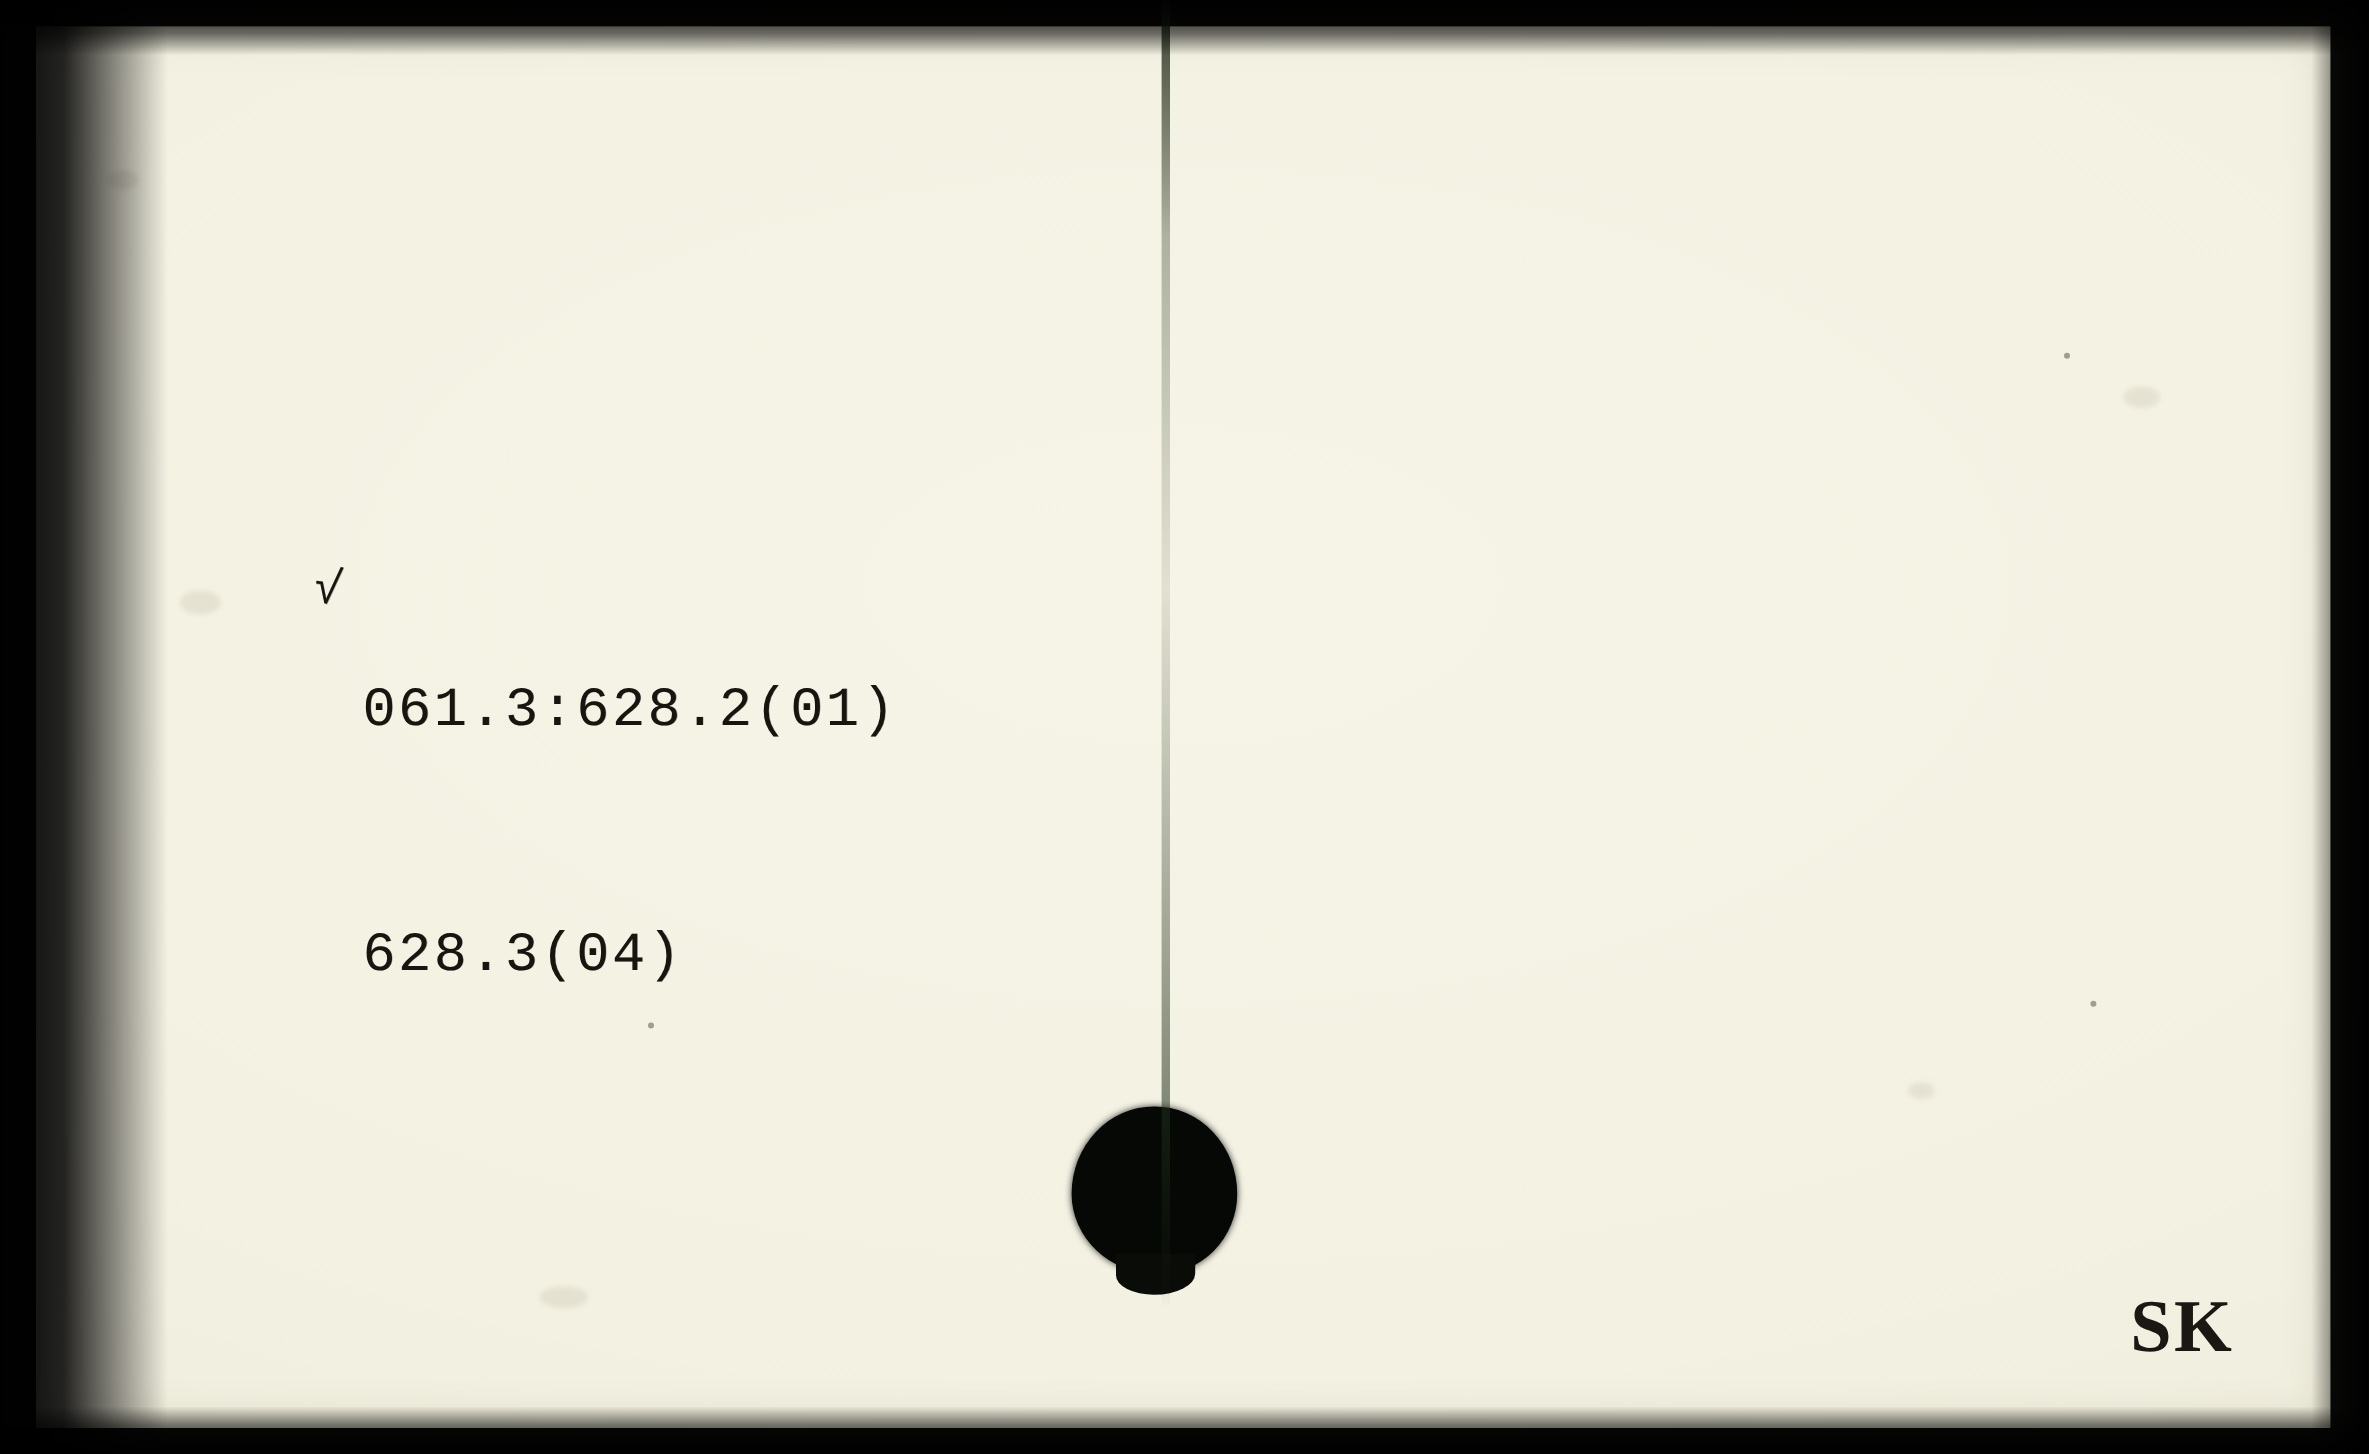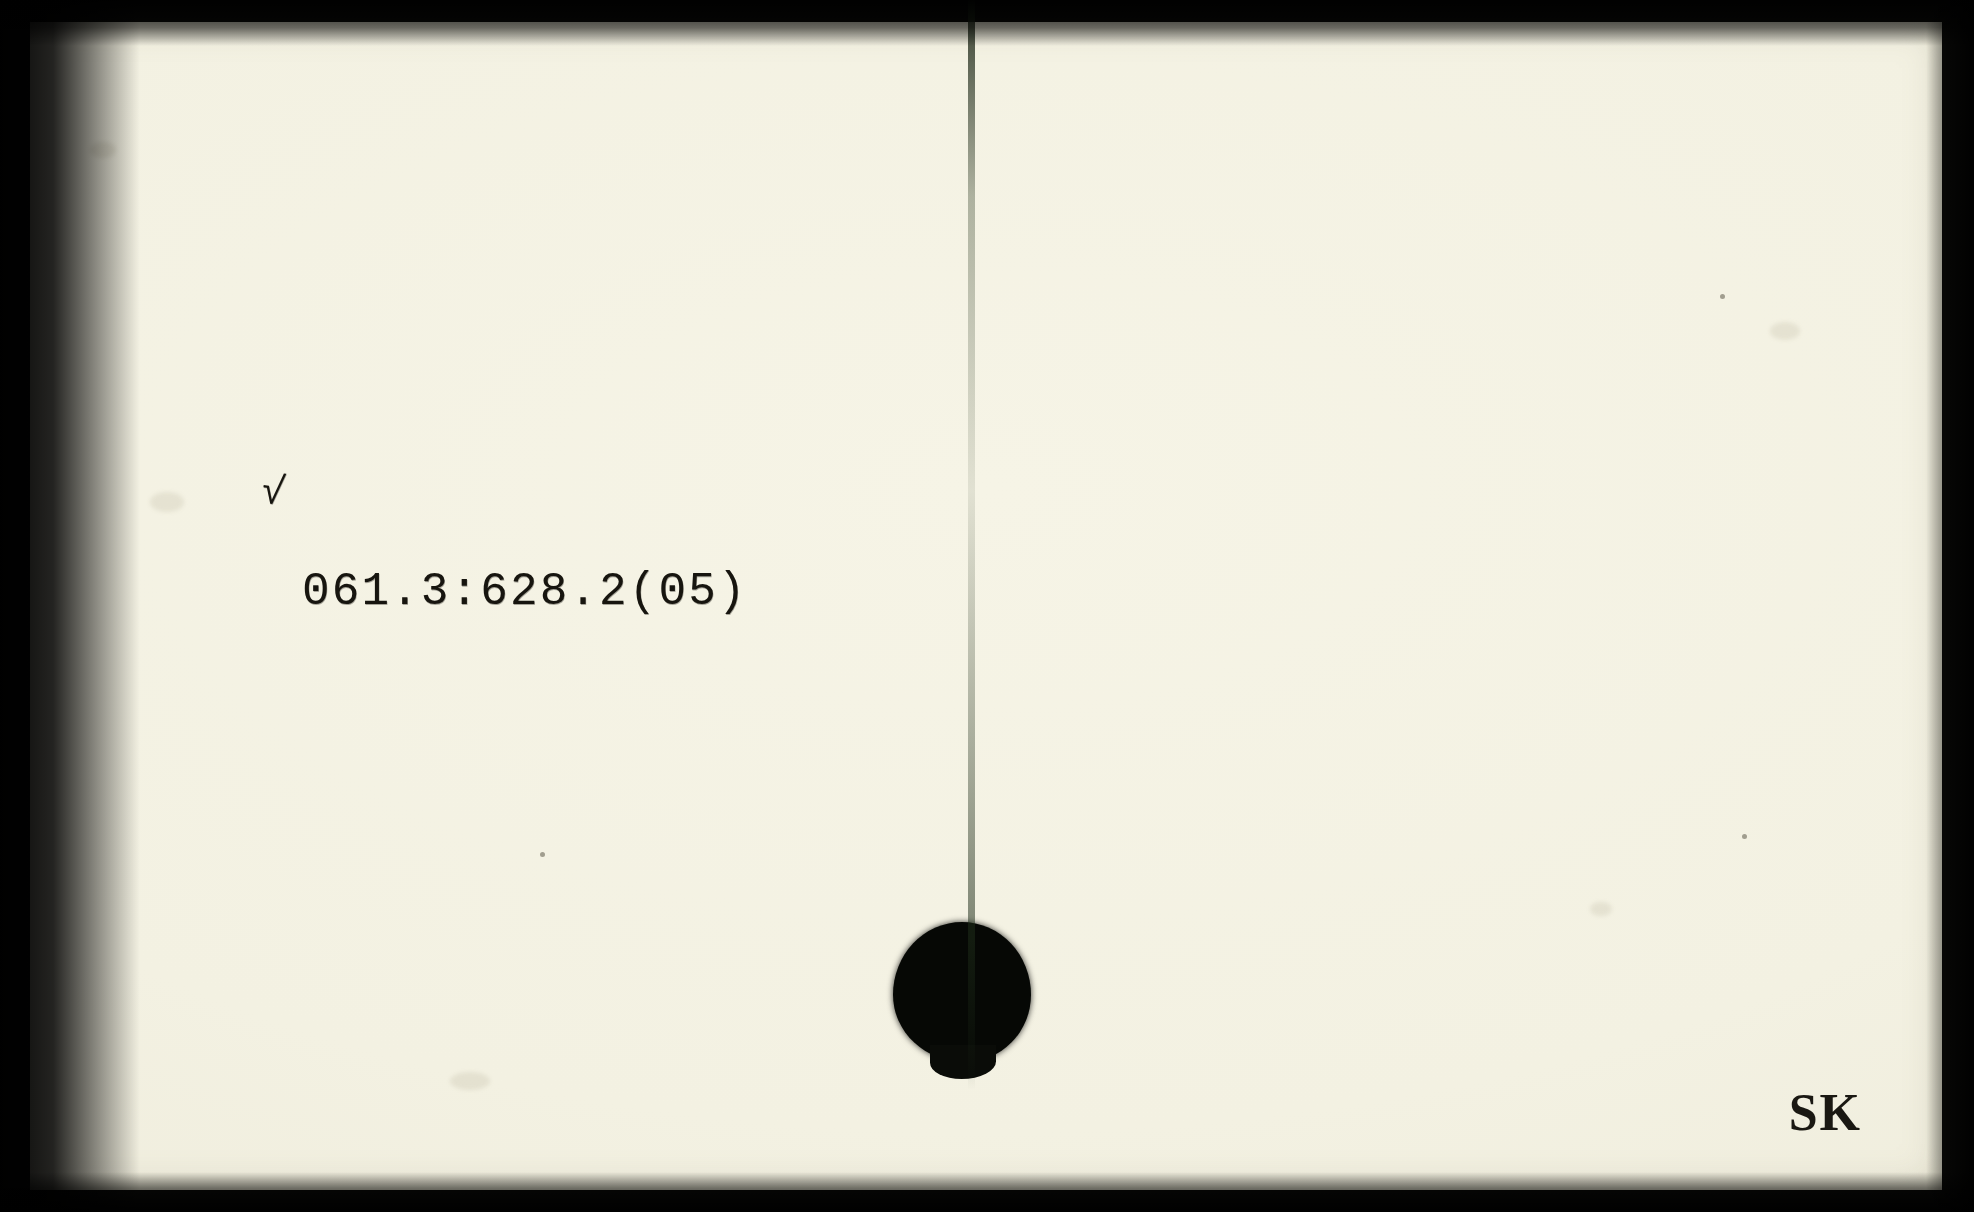--- a/index.html
+++ b/index.html
@@ -141,21 +141,21 @@
     border-radius: 0 0 60% 55%;
     filter: blur(0.6px);
   }
 
   
   #initials {
     position: absolute;
     right: 80px;
     bottom: 48px;
     font-family: "Liberation Serif", serif;
-    font-size: 52px;
+    font-size: 62px;
     letter-spacing: 2px;
     color: #1a1812;
     font-weight: 700;
   }
 
   
   .dot {
     position: absolute;
     width: 5px;
     height: 5px;
@@ -177,21 +177,22 @@
     <div class="blotch" style="left:420px; top:1050px; width:40px; height:18px;"></div>
 
     <div class="dot" style="left:1690px; top:272px;"></div>
     <div class="dot" style="left:1712px; top:812px;"></div>
     <div class="dot" style="left:510px;  top:830px;"></div>
 
     <div id="text-block">
 
       <div class="call-numbers">
         <span class="check-mark">√</span>
-        <span class="call-line">061.3:628.2(05)</span>
+        <span class="call-line">061.3:628.2(01)</span>
+        <span class="call-line">628.3(04)</span>
       </div>
 
       
 
       
 
     </div>
 
     <div id="initials">SK</div>
 

